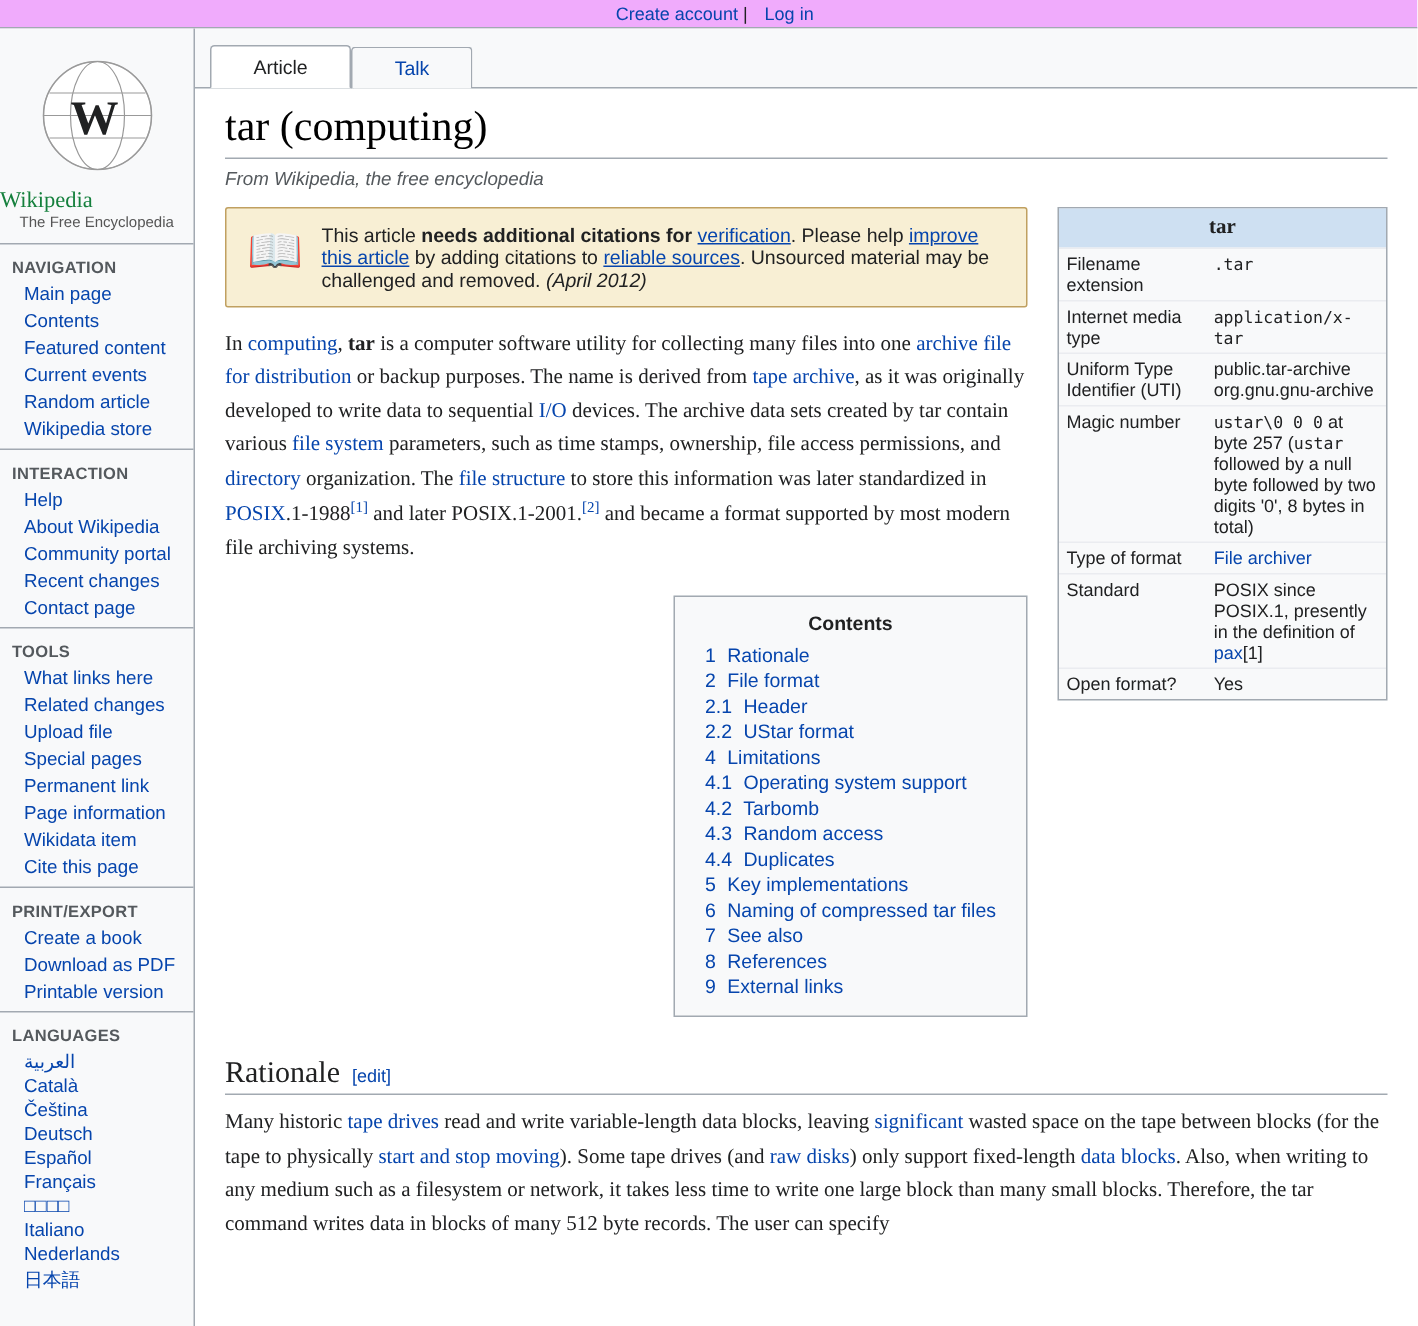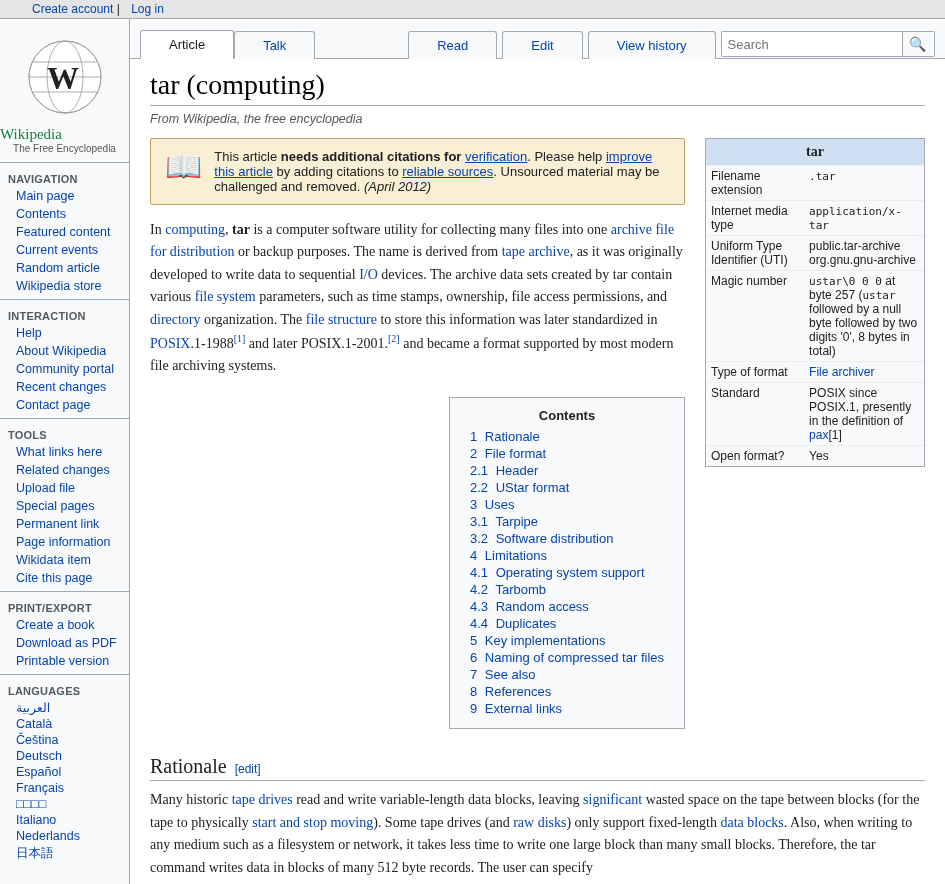--- a/index.html
+++ b/index.html
@@ -1,23 +1,23 @@
 <!DOCTYPE html>
 <html><head>
   <meta charset="utf-8">
   <style>
     * { margin: 0; padding: 0; box-sizing: border-box; }
     body { font-family: 'Linux Libertine', 'Georgia', 'Times', serif; font-size: 14px; color: #202122; background: #fff; }
     
     
     #top-bar {
-      background: #e5e5e5;
+      background: #f0abfc;
       border-bottom: 1px solid #a2a9b1;
-      text-align: left;
-      padding: 2px 24px;
+      text-align: center;
+      padding: 2px 14px;
       font-size: 12px;
       font-family: sans-serif;
     }
     #top-bar a { color: #0645ad; text-decoration: none; margin-left: 8px; }
 
     
     #layout { display: flex; min-height: 884px; }
     
     
     #sidebar {
@@ -332,31 +332,20 @@
     <div class="lang-item"><a href="#">日本語</a></div>
 
   </div>
 
   <div id="main">
 
     <div id="page-tabs">
       <div class="tab-left">
         <a href="#" class="page-tab active">Article</a>
         <a href="#" class="page-tab secondary">Talk</a>
-      </div>
-      <div class="tab-right">
-        <a href="#" class="page-tab secondary">Read</a>
-        <a href="#" class="page-tab secondary">Edit</a>
-        <a href="#" class="page-tab secondary">View history</a>
-        <div id="search-box">
-          <input type="text" id="search-input" placeholder="Search" style="">
-          <button id="search-btn">
-            <span>🔍</span>
-          </button>
-        </div>
       </div>
     </div>
 
     <div id="article">
       <h1 id="article-title">tar (computing)</h1>
       <div id="article-subtitle">From Wikipedia, the free encyclopedia</div>
 
       <div class="infobox">
         <div class="infobox-title">tar</div>
         <table>
@@ -417,27 +406,20 @@
 
       <div class="toc">
         <div class="toc-title">Contents</div>
         <ol>
           <li><a href="#"><span class="toc-num">1</span> Rationale</a></li>
           <li>
             <a href="#"><span class="toc-num">2</span> File format</a>
             <ol class="toc-sub">
               <li><a href="#"><span class="toc-num">2.1</span> Header</a></li>
               <li><a href="#"><span class="toc-num">2.2</span> UStar format</a></li>
-            </ol>
-          </li>
-          <li>
-            <a href="#"><span class="toc-num">3</span> Uses</a>
-            <ol class="toc-sub">
-              <li><a href="#"><span class="toc-num">3.1</span> Tarpipe</a></li>
-              <li><a href="#"><span class="toc-num">3.2</span> Software distribution</a></li>
             </ol>
           </li>
           <li>
             <a href="#"><span class="toc-num">4</span> Limitations</a>
             <ol class="toc-sub">
               <li><a href="#"><span class="toc-num">4.1</span> Operating system support</a></li>
               <li><a href="#"><span class="toc-num">4.2</span> Tarbomb</a></li>
               <li><a href="#"><span class="toc-num">4.3</span> Random access</a></li>
               <li><a href="#"><span class="toc-num">4.4</span> Duplicates</a></li>
             </ol>

